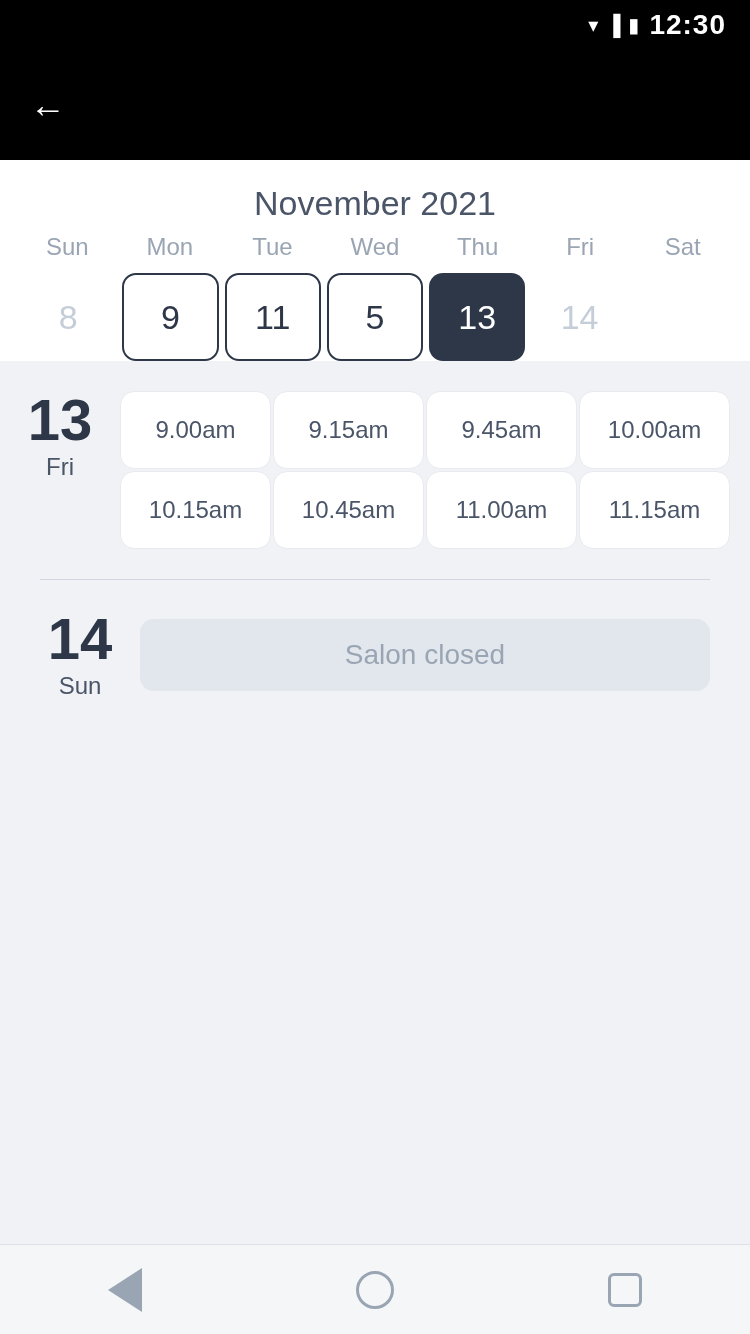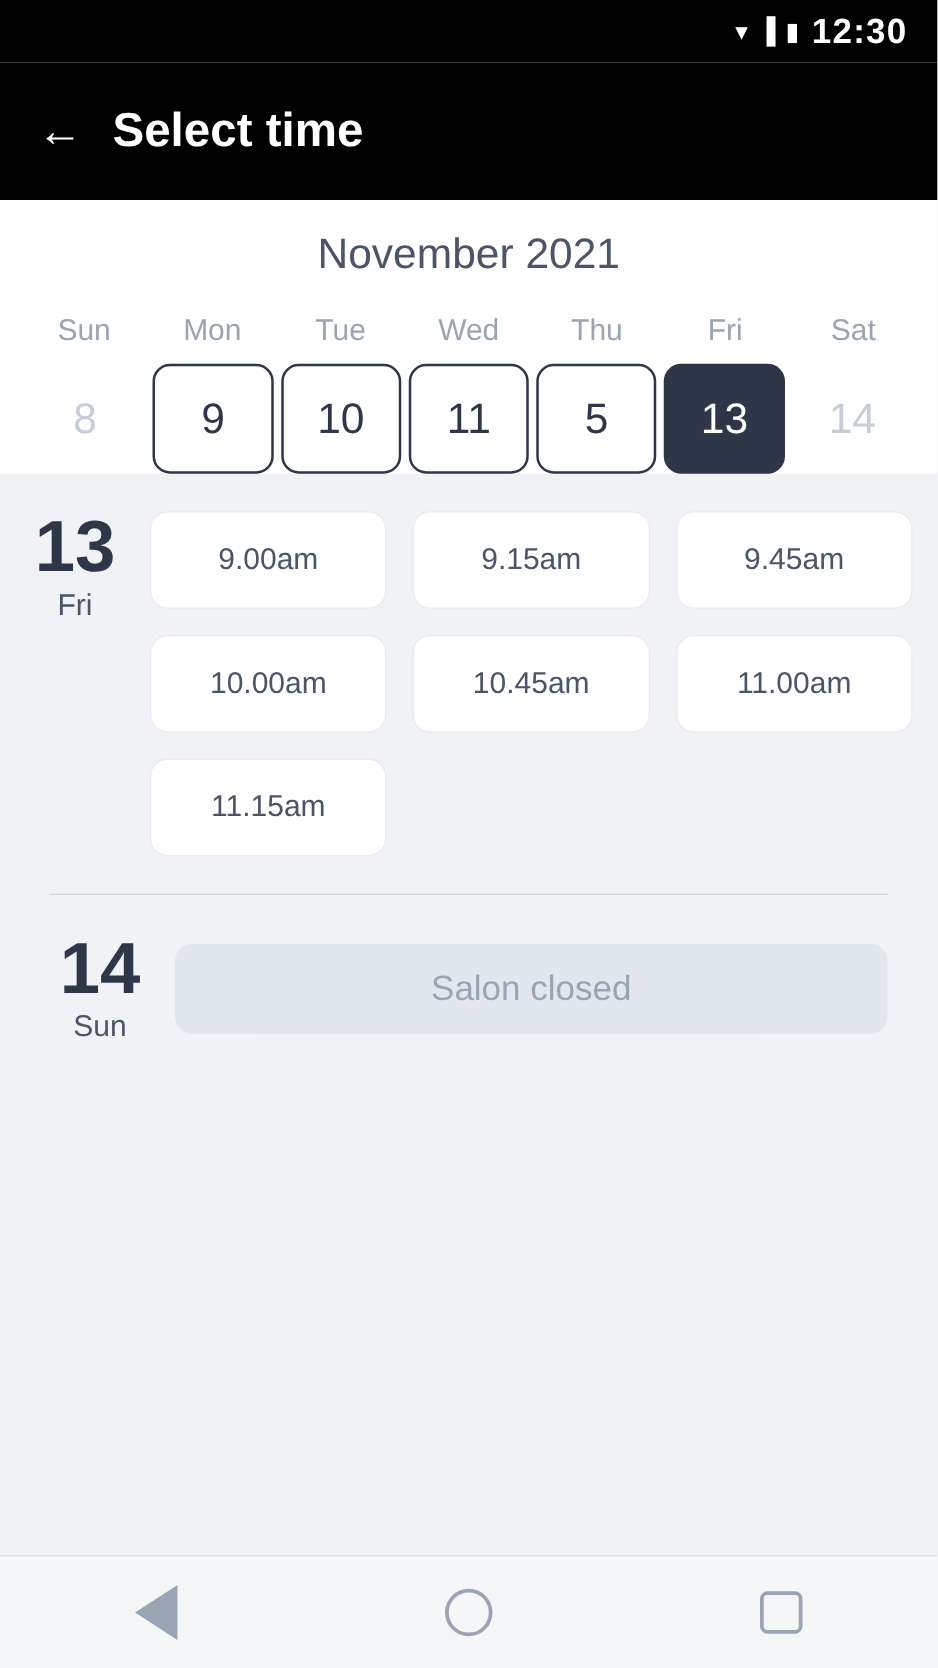--- a/index.html
+++ b/index.html
@@ -58,21 +58,21 @@
     
     .calendar-section {
       background: #fff;
       padding: 24px 16px 0;
     }
     .month-title {
       text-align: center;
       font-size: 34px;
       font-weight: 500;
       color: #4a5568;
-      margin-bottom: 28px;
+      margin-bottom: 10px;
     }
     .day-headers {
       display: grid;
       grid-template-columns: repeat(7, 1fr);
       text-align: center;
       margin-bottom: 12px;
     }
     .day-header {
       font-size: 24px;
       color: #9aa5b4;
@@ -151,22 +151,22 @@
     }
     .date-day {
       font-size: 24px;
       color: #4a5568;
       text-align: center;
       margin-top: 4px;
     }
     .time-grid {
       flex: 1;
       display: grid;
-      grid-template-columns: repeat(3, 1fr);
-      gap: 21px;
+      grid-template-columns: repeat(4, 1fr);
+      gap: 2px;
     }
     .time-slot {
       background: #fff;
       border-radius: 14px;
       height: 78px;
       display: flex;
       align-items: center;
       justify-content: center;
       font-size: 24px;
       color: #4a5568;
@@ -248,60 +248,59 @@
   <div class="status-icons">
     <span class="sb-wifi">▾</span>
     <span class="sb-signal">▐</span>
     <span class="sb-battery">▮</span>
   </div>
   <span class="status-time">12:30</span>
 </div>
 
 <div class="header">
   <span class="back-btn">←</span>
-  <span class="header-title">Select time</span>
 </div>
 
 <div class="calendar-section">
   <div class="month-title">November 2021</div>
 
   <div class="day-headers">
     <span class="day-header">Sun</span>
     <span class="day-header">Mon</span>
     <span class="day-header">Tue</span>
     <span class="day-header">Wed</span>
     <span class="day-header">Thu</span>
     <span class="day-header">Fri</span>
     <span class="day-header">Sat</span>
   </div>
 
   <div class="day-cells">
     <div class="day-cell inactive">8</div>
     <div class="day-cell active-border">9</div>
-    <div class="day-cell active-border">10</div>
     <div class="day-cell active-border">11</div>
     <div class="day-cell active-border">5</div>
     <div class="day-cell selected">13</div>
     <div class="day-cell inactive">14</div>
   </div>
 
 </div>
 
 <div class="time-section">
 
   <div class="date-row">
     <div class="date-label">
       <div class="date-number">13</div>
       <div class="date-day">Fri</div>
     </div>
     <div class="time-grid">
       <div class="time-slot">9.00am</div>
       <div class="time-slot">9.15am</div>
       <div class="time-slot">9.45am</div>
       <div class="time-slot">10.00am</div>
+      <div class="time-slot">10.15am</div>
       <div class="time-slot">10.45am</div>
       <div class="time-slot">11.00am</div>
       <div class="time-slot">11.15am</div>
     </div>
   </div>
 
   <div class="section-divider"></div>
 
   <div class="salon-closed-row">
     <div class="date-label">

